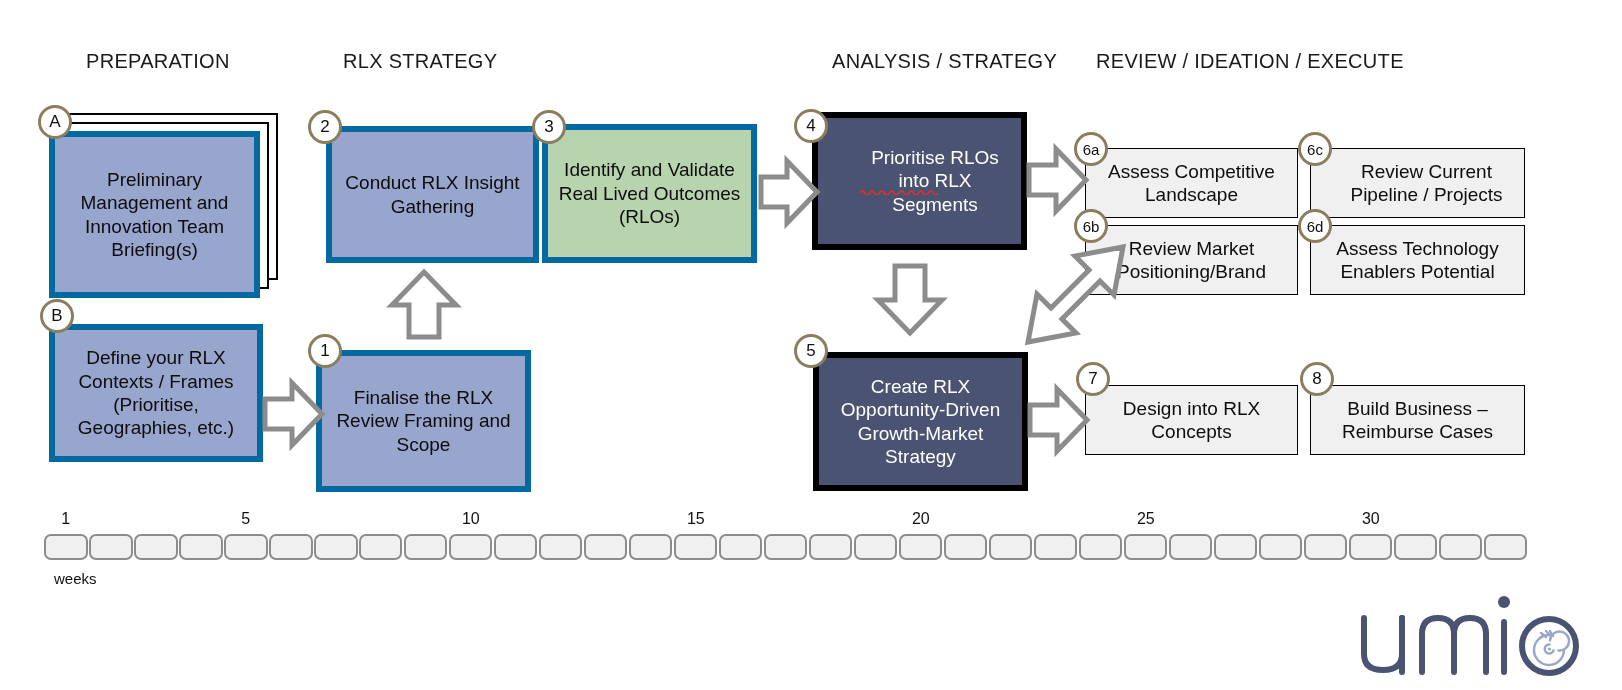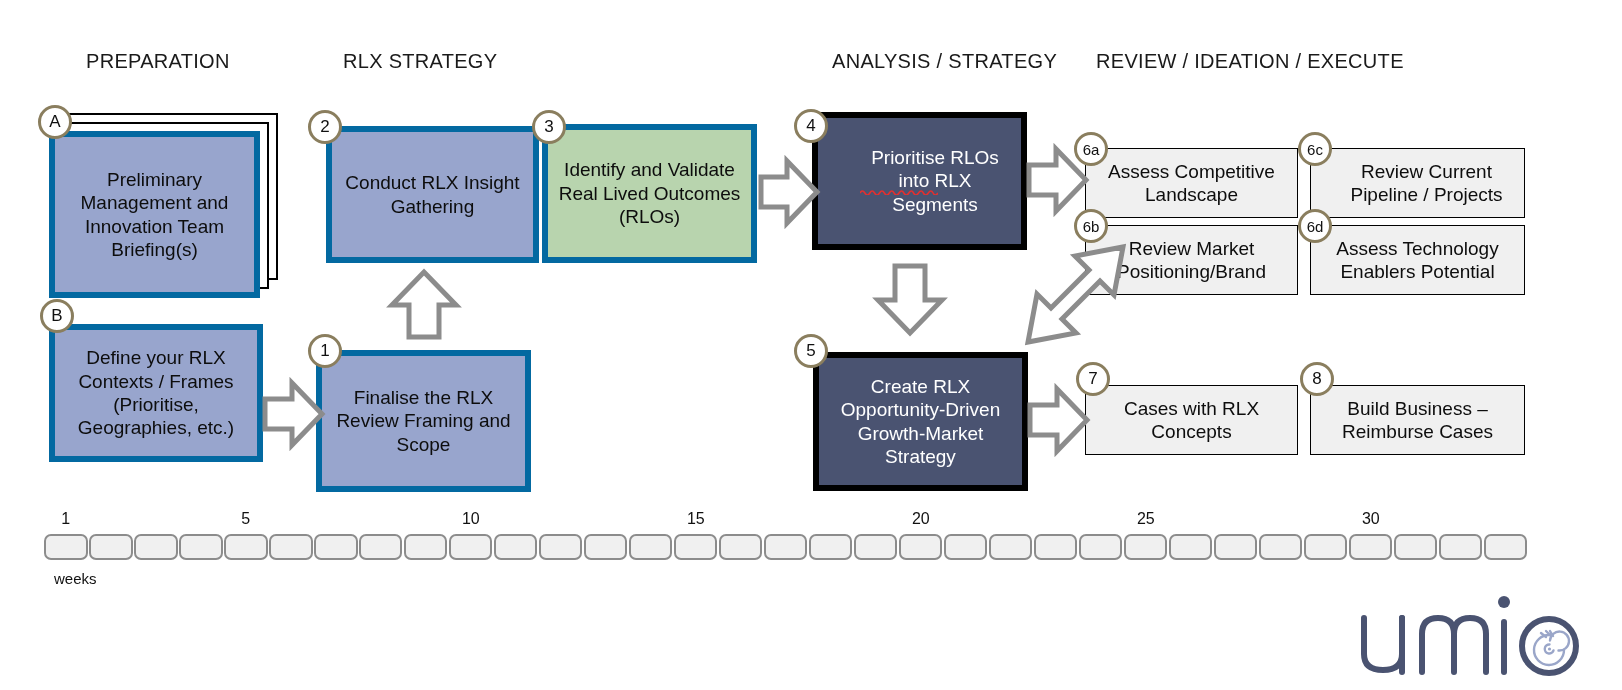--- a/index.html
+++ b/index.html
@@ -149,21 +149,21 @@
   </div>
 
   <div class="box grey" style="left:1310px;top:225px;width:215px;height:70px;">
     <span>Assess Technology Enablers Potential</span>
   </div>
   <div class="badge" style="left:1298px;top:209px;width:34px;height:34px;font-size:15px;text-align:center;">
     <span>6d</span>
   </div>
 
   <div class="box grey" style="left:1085px;top:385px;width:213px;height:70px;">
-    <span>Cases with RLX Concepts</span>
+    <span>Design into RLX Concepts</span>
   </div>
   <div class="badge" style="left:1076px;top:362px;width:34px;height:34px;">
     <span>7</span>
   </div>
 
   <div class="box grey" style="left:1310px;top:385px;width:215px;height:70px;">
     <span>Build Business – Reimburse Cases</span>
   </div>
   <div class="badge" style="left:1300px;top:362px;width:34px;height:34px;">
     <span>8</span>

